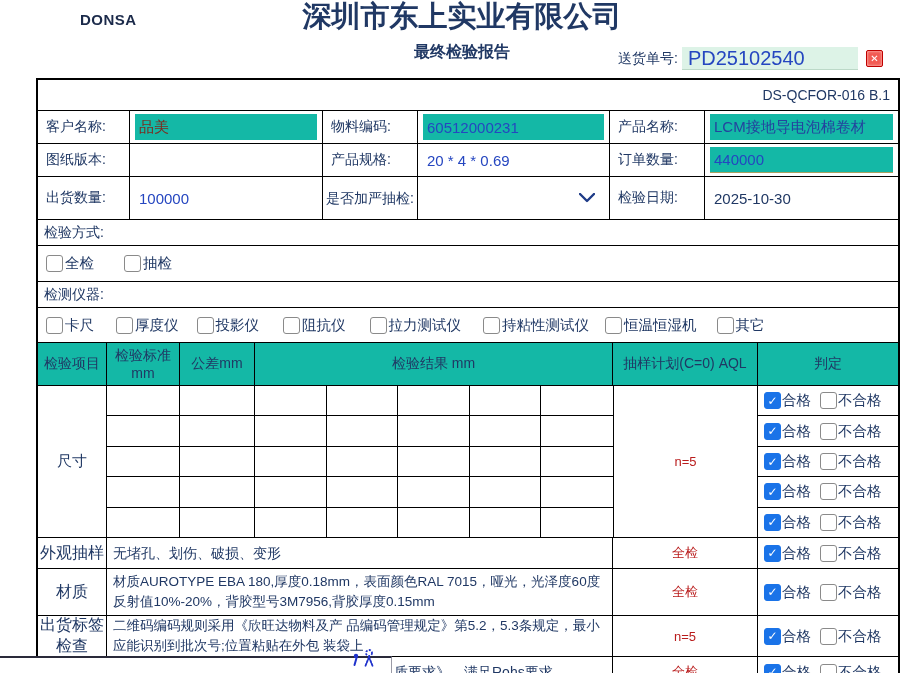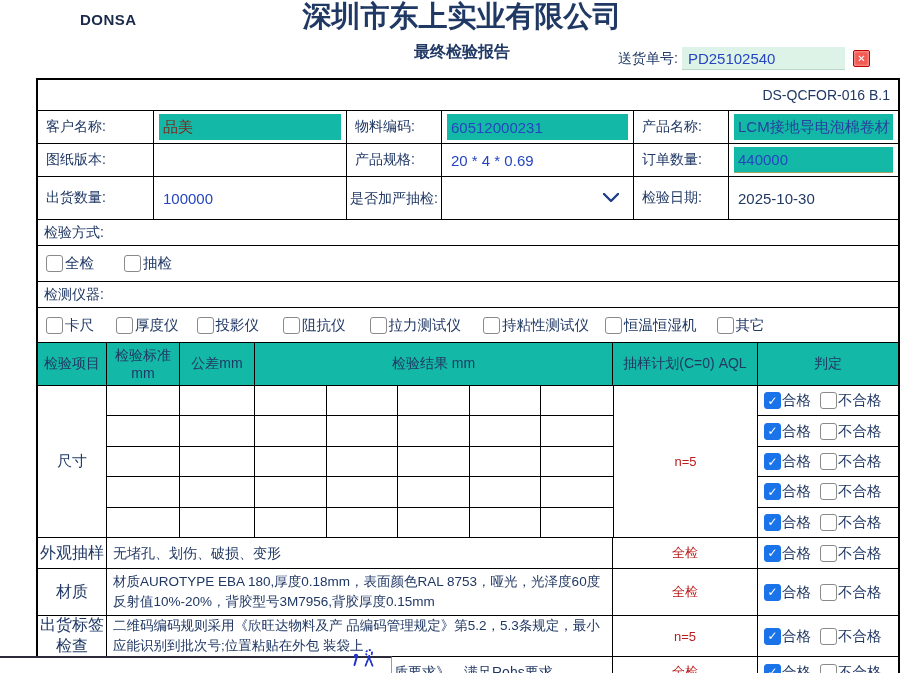--- a/index.html
+++ b/index.html
@@ -10,22 +10,22 @@
   
   .topbar { position:absolute; top:0; left:0; width:924px; height:78px; }
   .logo { position:absolute; left:80px; top:11px; font-size:15px; font-weight:bold;
     letter-spacing:.5px; color:#1b2a4a; }
   .company { position:absolute; left:0; top:-3px; width:924px; text-align:center;
     font-size:29px; font-weight:bold; color:#203864; }
   .report-title { position:absolute; left:0; top:42px; width:924px; text-align:center;
     font-size:16px; font-weight:bold; color:#203864; }
   .delivery { position:absolute; left:618px; top:47px; display:flex; align-items:center; }
   .delivery-label { font-size:14px; color:#203864; white-space:nowrap; }
-  .delivery-input { width:163px; height:23px; margin-left:4px; border:none; outline:none;
-    background:#ddf3e7; color:#2546c0; font-size:15px; padding:0 6px;
+  .delivery-input { width:176px; height:23px; margin-left:4px; border:none; outline:none;
+    background:#ddf3e7; color:#2546c0; font-size:20px; padding:0 6px;
     font-family:"Liberation Sans","DejaVu Sans",sans-serif; border-bottom:1px solid #bcd9c8; }
   .close-btn { width:17px; height:17px; margin-left:8px; background:#f25a52;
     border:1px solid #c00000; border-radius:2px; color:#fff; font-size:10px; font-weight:bold;
     display:flex; align-items:center; justify-content:center; cursor:pointer;
     box-shadow:inset 0 0 3px #ffd3d0; }
 
   
   .form { position:absolute; left:36px; top:78px; width:864px; border:2px solid #000;
     background:#fff; }
   .row { display:flex; border-bottom:1.5px solid #000; }
@@ -34,21 +34,21 @@
   .cell:last-child { border-right:none; }
   .lbl { justify-content:flex-start; padding-left:8px; font-size:14px; color:#203864;
     flex-wrap:wrap; }
   .lbl-center { justify-content:center; text-align:center; padding-left:0; }
   .val { font-size:15px; color:#2546c0; padding-left:6px; }
   .hl { background:#14b8a6; }
 
   .formcode-row { height:31px; justify-content:flex-end; align-items:center;
     padding-right:8px; font-size:14px; color:#203864; display:flex; }
   .info-r1 { height:33px; } .info-r2 { height:33px; } .info-r3 { height:43px; }
-  .c-l1 { width:116px; } .c-v1 { width:193px; } .c-l2 { width:95px; }
+  .c-l1 { width:92px; } .c-v1 { width:193px; } .c-l2 { width:95px; }
   .c-v2 { width:192px; } .c-l3 { width:95px; } .c-v3 { flex:1; }
   .val-box { height:26px; display:flex; align-items:center; width:calc(100% - 10px);
     margin-left:5px; padding-left:4px; }
   .val-underline { border-bottom:1px solid #a8a060; }
   .select-box { flex:1; height:100%; display:flex; align-items:center;
     justify-content:flex-end; padding-right:14px; cursor:pointer; }
 
   .section-label-row { height:26px; align-items:center; display:flex; padding-left:6px;
     font-size:14px; color:#203864; }
   .method-row { height:36px; align-items:center; display:flex; padding-left:8px; }
@@ -335,21 +335,21 @@
             <span>合格</span>
             <span class="gap"></span>
             <span class="cb"></span>
             <span>不合格</span>
           </span>
         </div>
     </div>
 
     <div class="row r-material">
       <div class="cell th col-item">材质</div>
-      <div class="cell crit" style="width:506px;font-size:13.5px">材质AUROTYPE EBA 180,厚度0.18mm，表面颜色RAL 8753，哑光，光泽度60度反射值10%-20%，背胶型号3M7956,背胶厚度0.15mm</div>
+      <div class="cell crit" style="width:506px;font-size:13.5px">材质AUROTYPE EBA 180,厚度0.18mm，表面颜色RAL 7015，哑光，光泽度60度反射值10%-20%，背胶型号3M7956,背胶厚度0.15mm</div>
       <div class="cell samp-cell col-samp">全检</div>
       <div class="cell col-judge judge-single">
           <span class="judge-pair">
             <span class="cb checked">✓</span>
             <span>合格</span>
             <span class="gap"></span>
             <span class="cb"></span>
             <span>不合格</span>
           </span>
         </div>

